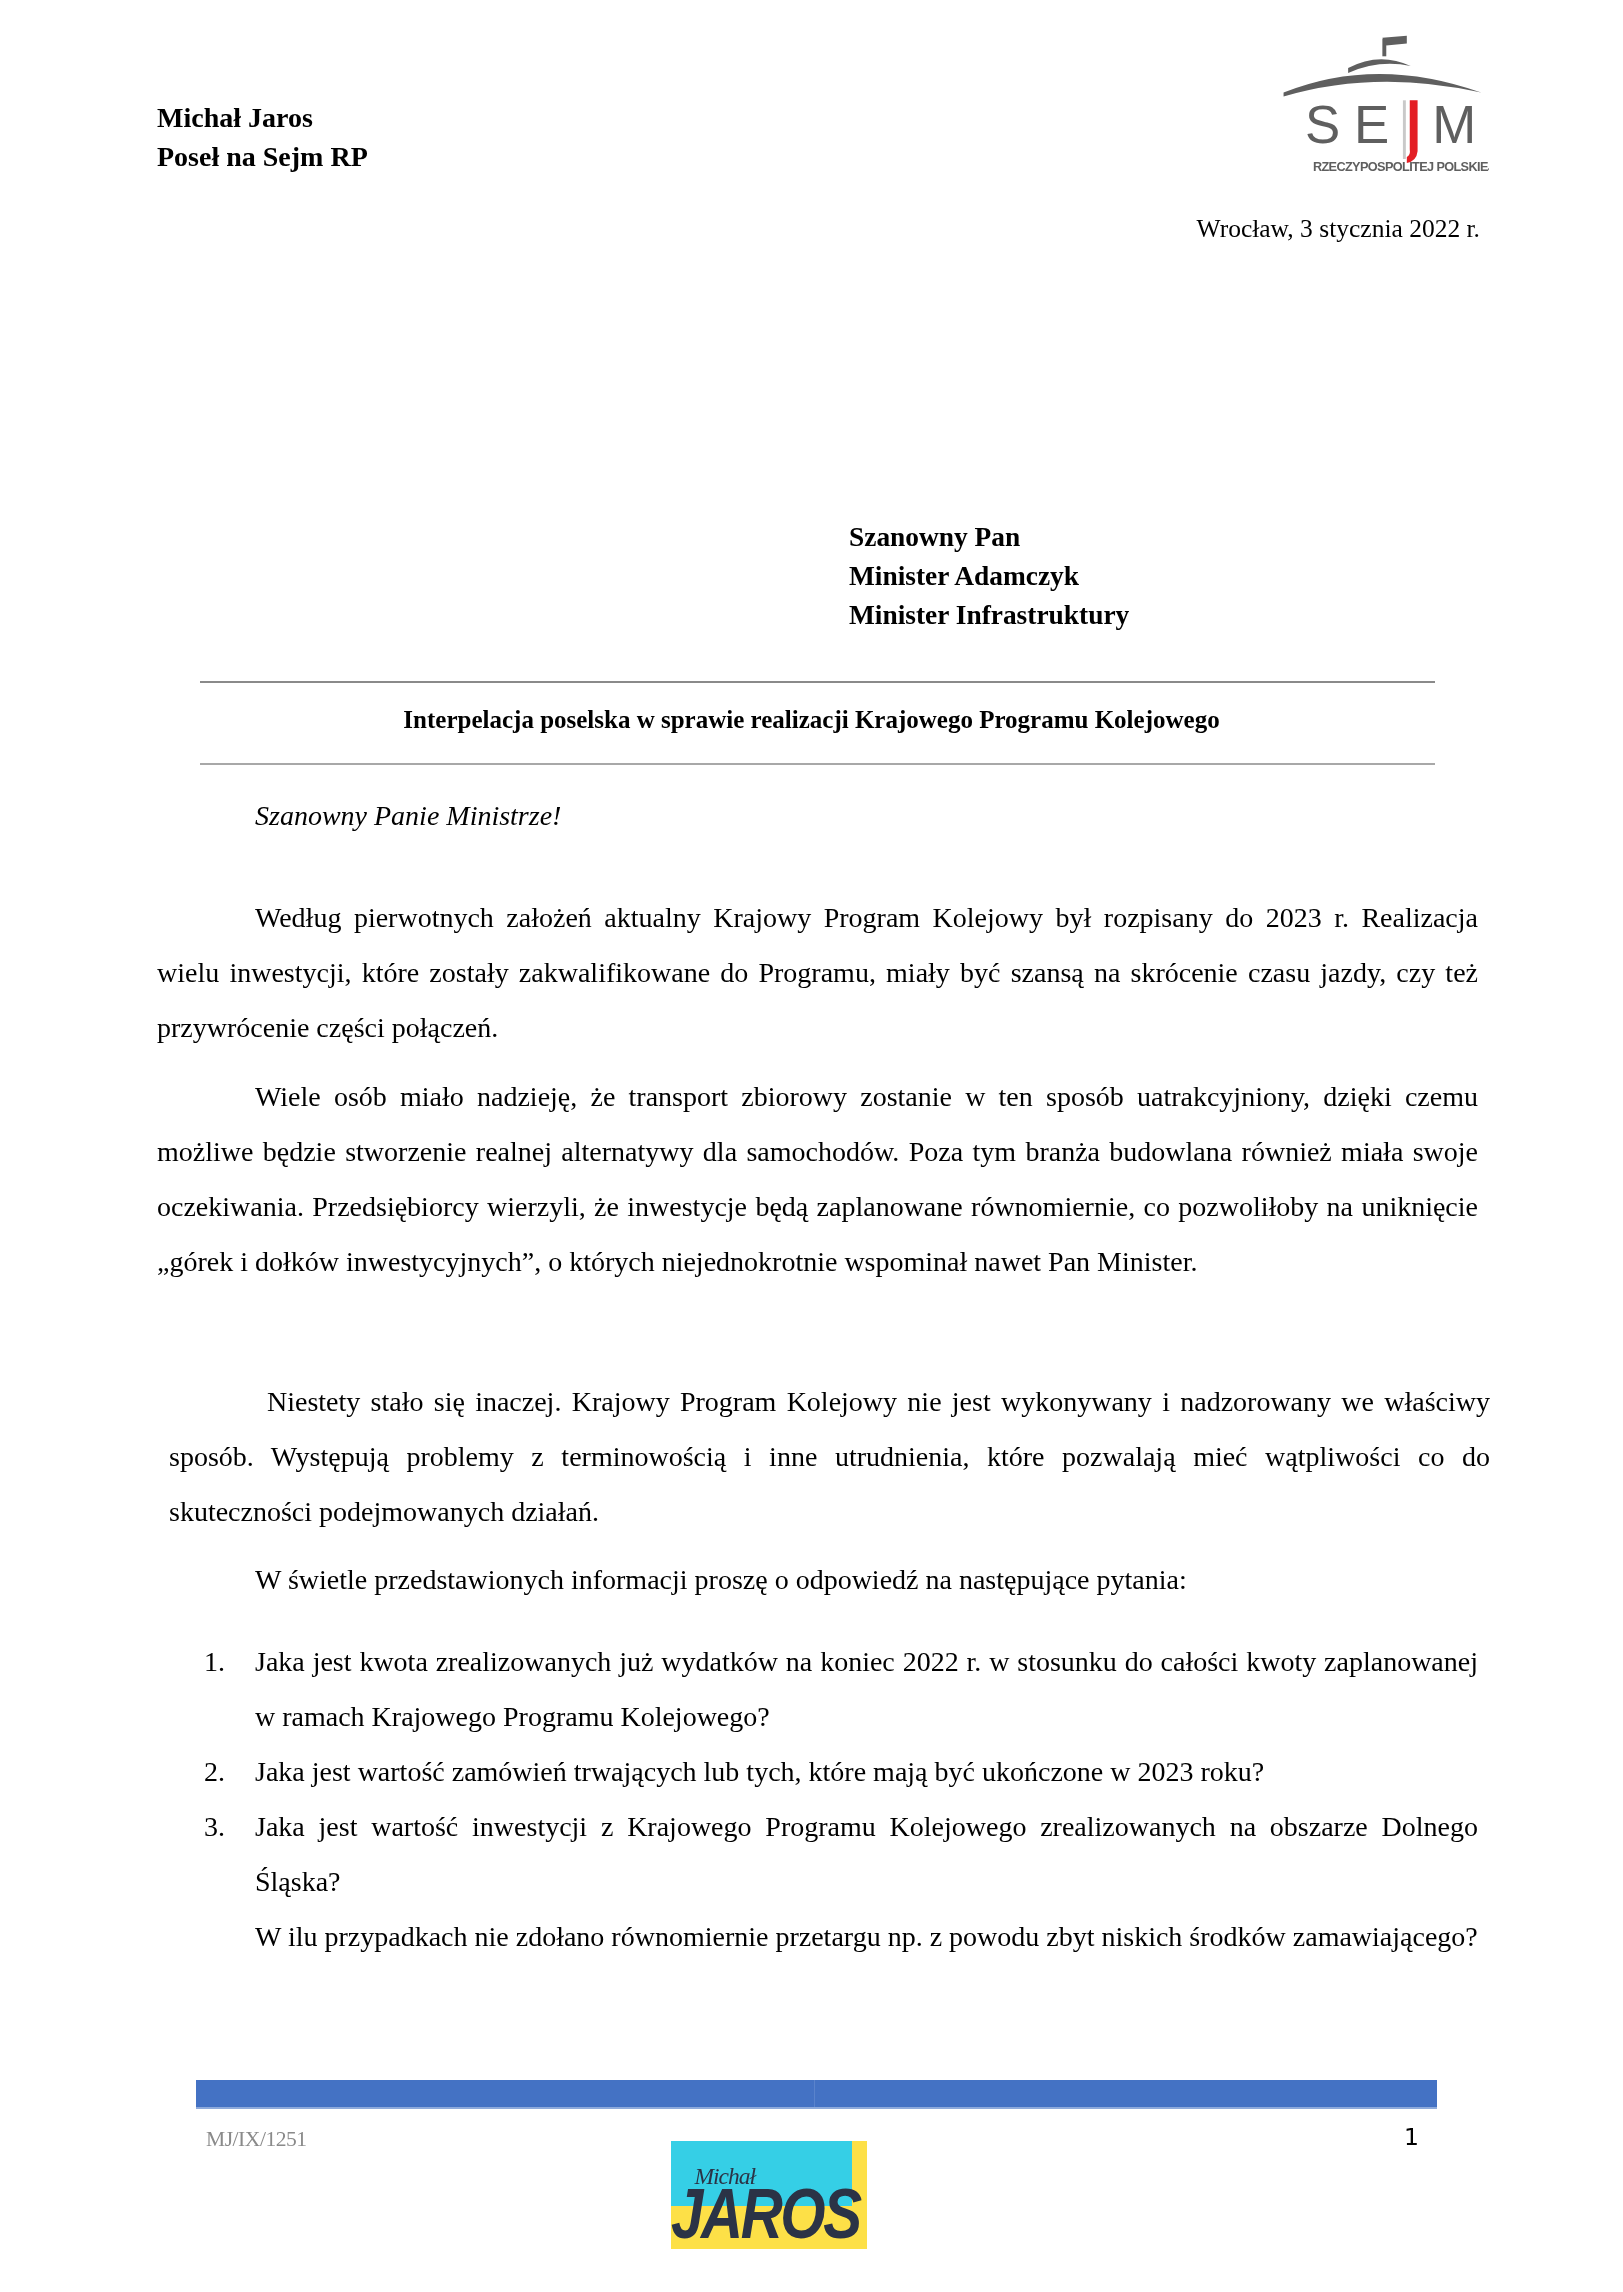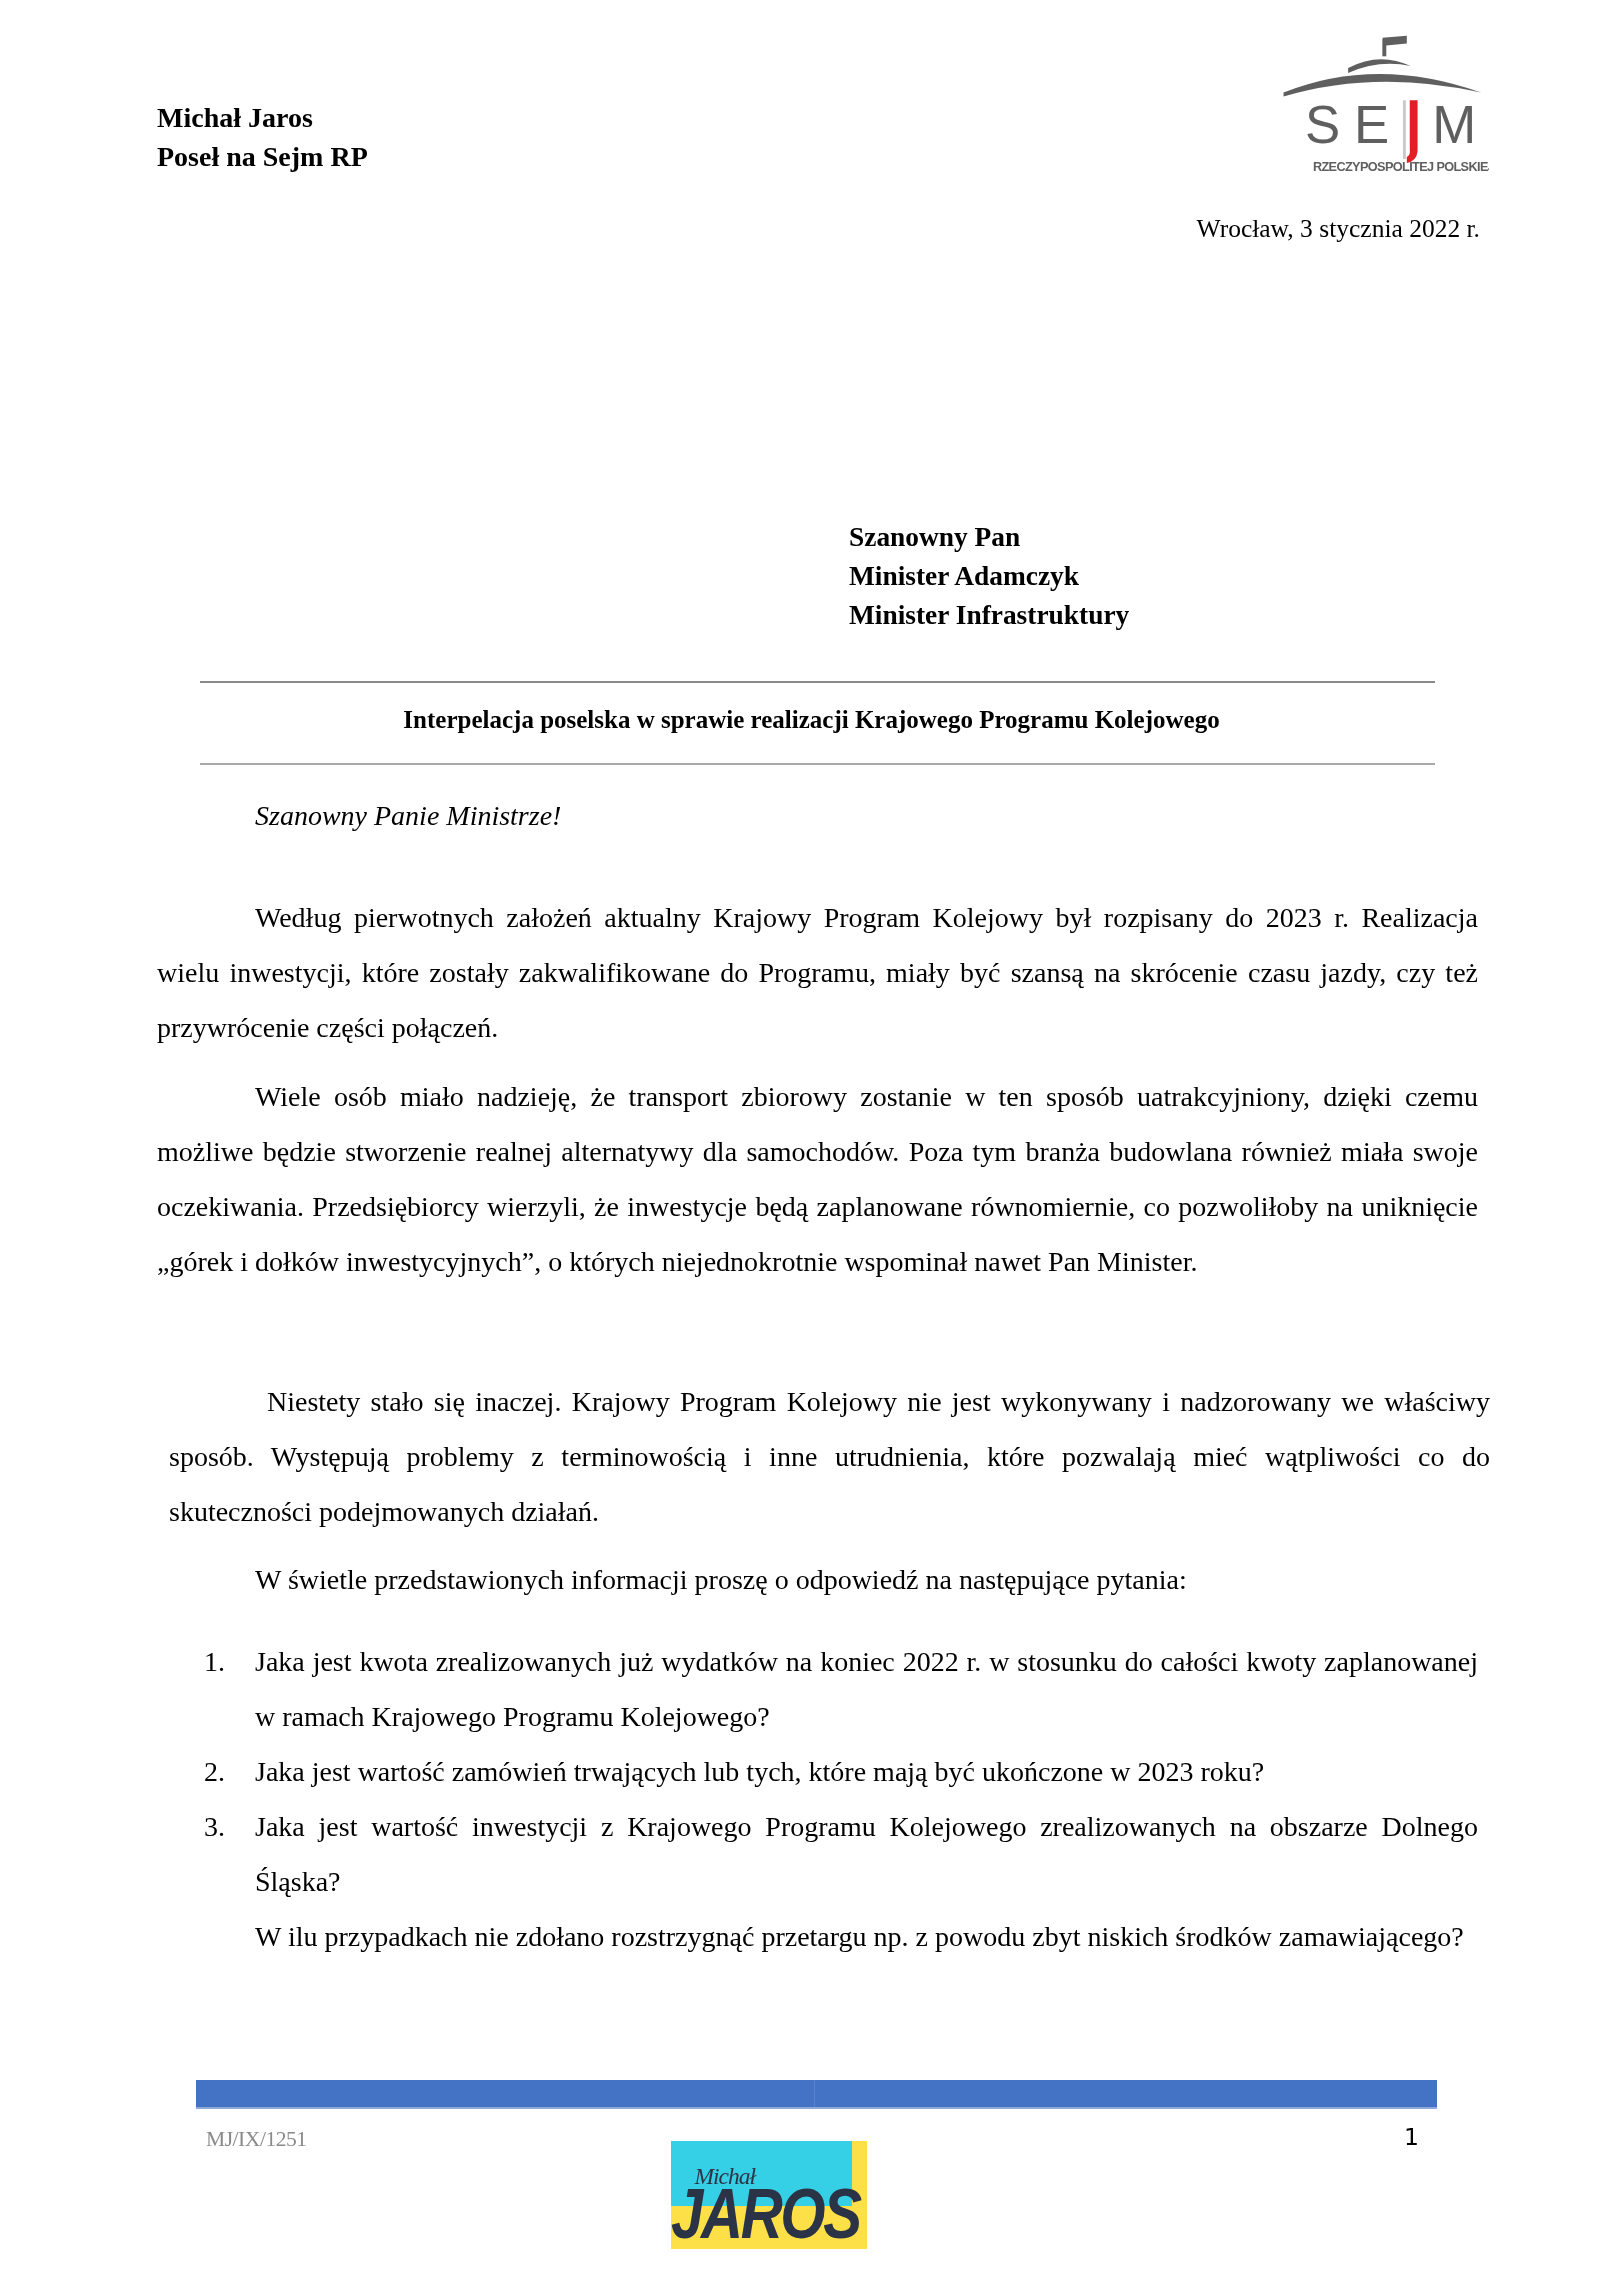--- a/index.html
+++ b/index.html
@@ -80,21 +80,21 @@
     <span class="num">1.</span>
     <span>Jaka jest kwota zrealizowanych już wydatków na koniec 2022 r. w stosunku do całości kwoty zaplanowanej w ramach Krajowego Programu Kolejowego?</span>
   </li>
   <li>
     <span class="num">2.</span>
     <span>Jaka jest wartość zamówień trwających lub tych, które mają być ukończone w 2023 roku?</span>
   </li>
   <li>
     <span class="num">3.</span>
     <span>Jaka jest wartość inwestycji z Krajowego Programu Kolejowego zrealizowanych na obszarze Dolnego Śląska?</span>
-    <span class="extra">W ilu przypadkach nie zdołano rozstrzygnąć przetargu np. z powodu zbyt niskich środków zamawiającego?</span>
+    <span class="extra">W ilu przypadkach nie zdołano równomiernie przetargu np. z powodu zbyt niskich środków zamawiającego?</span>
   </li>
 </ol>
 
 <div class="abs footer-bar">
   <div class="split"></div>
 </div>
 <div class="abs ref">MJ/IX/1251</div>
 <div class="abs pageno">1</div>
 
 <div class="abs jaros-logo">

